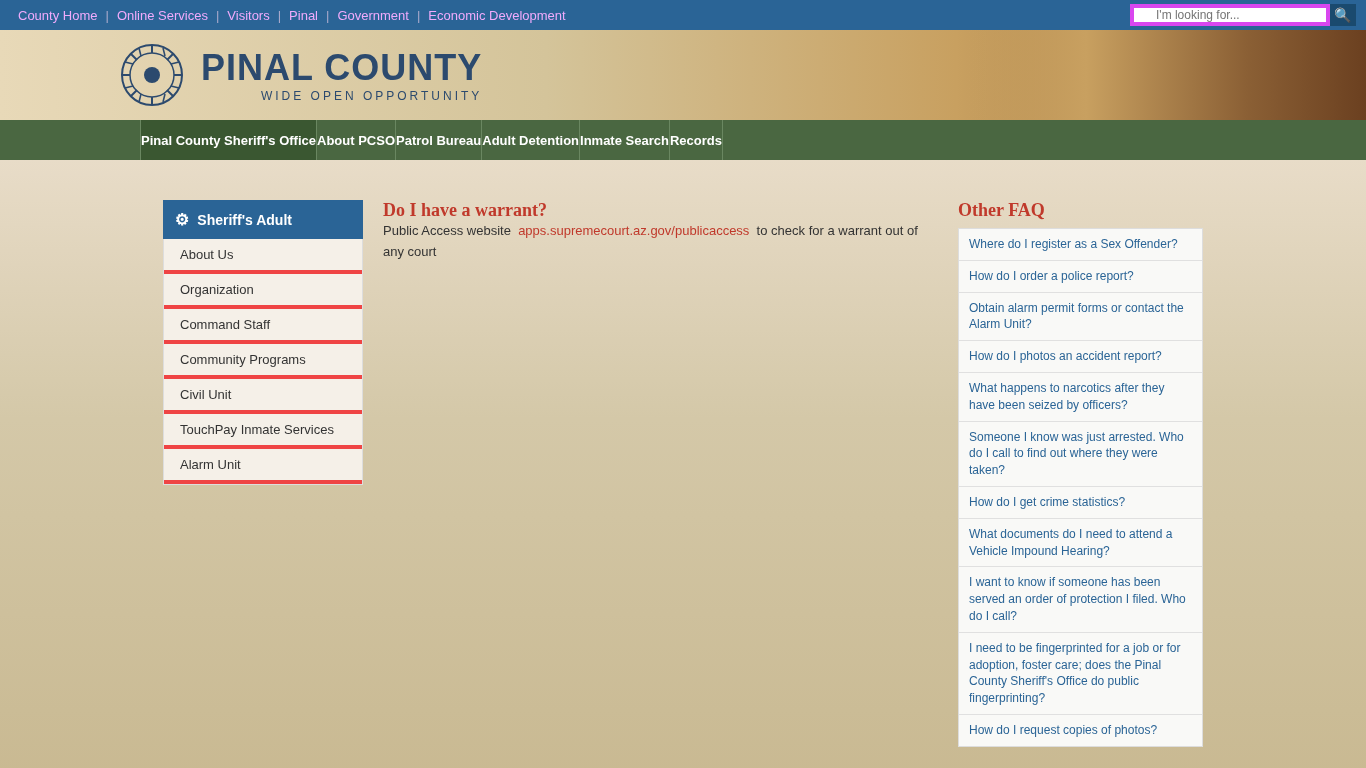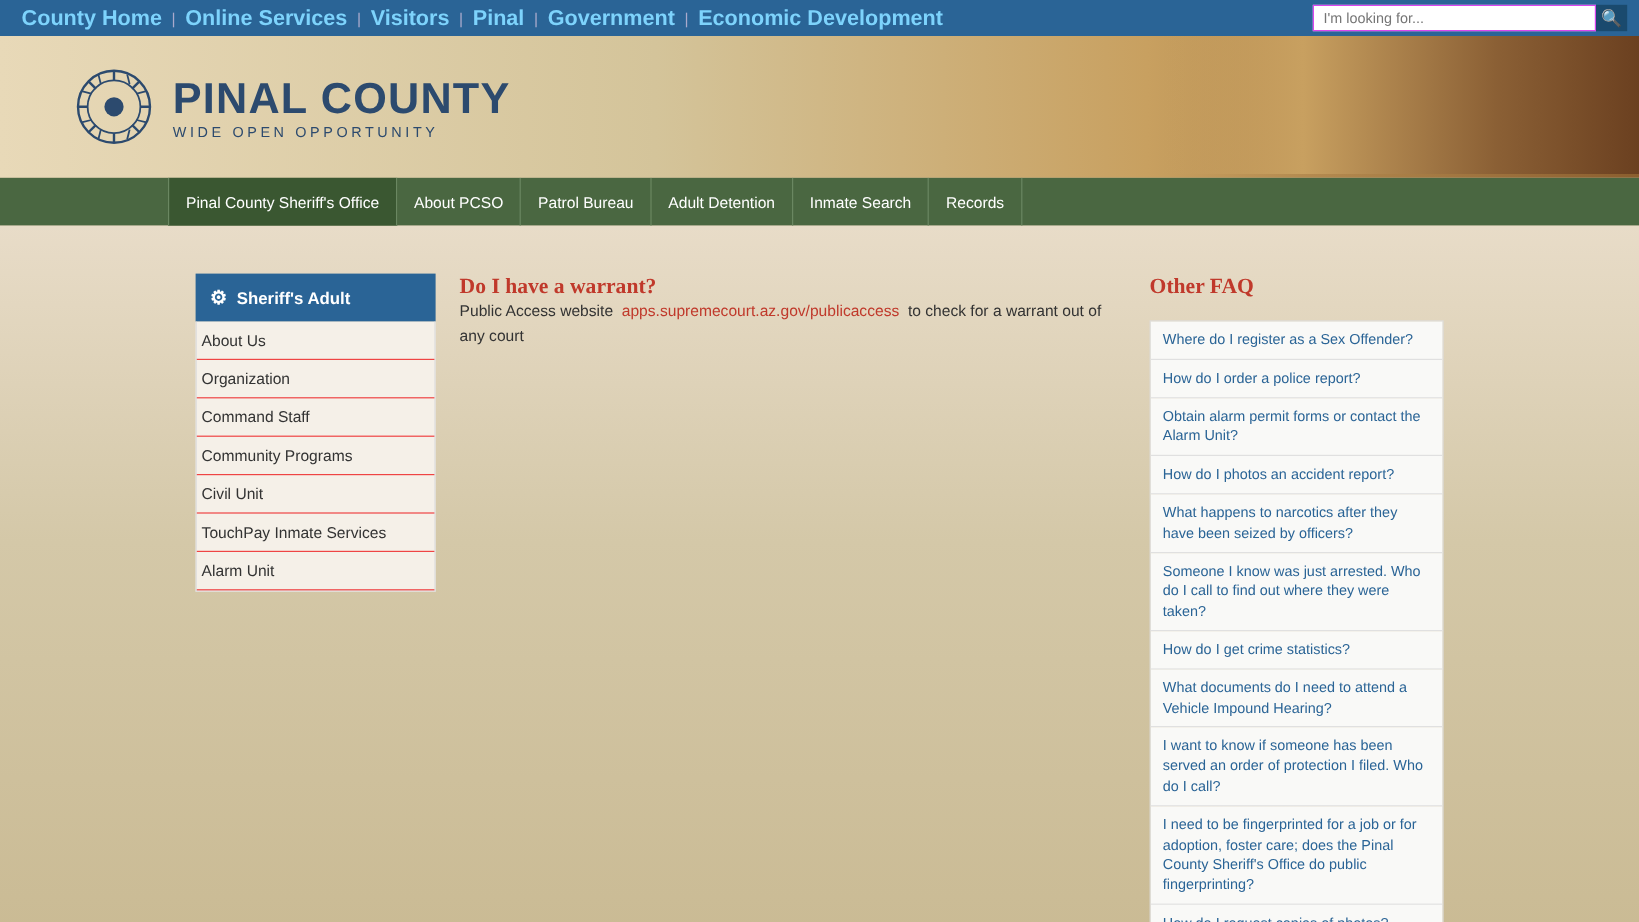--- a/index.html
+++ b/index.html
@@ -7,62 +7,62 @@
 
     
     #top-nav {
       background: #2a6496;
       padding: 0 10px;
       display: flex;
       align-items: center;
       height: 30px;
     }
     #top-nav a {
-      color: #7dd3fc;
-      text-decoration: none;
-      font-size: 18px;
+      color: #f0abfc;
+      text-decoration: none;
+      font-size: 13px;
       padding: 0 8px;
-      font-weight: bold;
     }
     #top-nav .separator { color: #aac; }
     #top-nav .search-area {
       margin-left: auto;
       display: flex;
       align-items: center;
     }
     #top-nav input {
-      width: 236px;
+      width: 200px;
       height: 22px;
-      padding: 2px 8px;
-      border: 1px solid #d946ef;
+      padding: 2px 22px;
+      border: 4px solid #d946ef;
       font-size: 12px;
       color: #999;
     }
     #top-nav .search-btn {
       background: #1a4a6e;
       border: none;
       width: 26px;
       height: 22px;
       cursor: pointer;
       color: white;
       font-size: 14px;
       display: flex;
       align-items: center;
       justify-content: center;
     }
 
     
     #header {
       background: linear-gradient(to right, #e8d9b8 0%, #d4c49a 40%, #c8a060 70%, #8b5e2e 100%);
-      height: 118px;
+      height: 90px;
       position: relative;
       overflow: hidden;
       display: flex;
       align-items: center;
-      padding-left: 60px;
+      padding-left: 117px;
+      text-align: right;
     }
     #header .logo-area {
       display: flex;
       align-items: center;
       gap: 14px;
     }
     #header .logo-icon {
       width: 70px;
       height: 70px;
     }
@@ -92,25 +92,26 @@
       background: #4a6741;
       height: 40px;
       display: flex;
       align-items: center;
       padding: 0 140px;
     }
     #main-nav a {
       color: #fff;
       text-decoration: none;
       font-size: 13px;
-      padding: 0 14px;
+      padding: 0 0;
       height: 40px;
       display: flex;
       align-items: center;
       border-right: 1px solid #6a8761;
+      font-weight: bold;
     }
     #main-nav a:first-child { border-left: 1px solid #6a8761; }
     #main-nav a.active { background: #3a5731; }
 
     
     #page-wrapper {
       max-width: 1040px;
       margin: 0 auto;
       padding: 20px 0 40px;
       display: flex;
@@ -136,25 +137,25 @@
       font-size: 16px;
     }
     #sidebar ul {
       list-style: none;
       background: #f5f0e8;
       border: 1px solid #ddd;
       border-top: none;
     }
     #sidebar ul li a {
       display: block;
-      padding: 8px 4px;
+      padding: 8px 16px;
       color: #333;
       text-decoration: none;
       font-size: 13px;
-      border-bottom: 1px solid #ef4444;
+      border-bottom: 4px solid #ef4444;
     }
 
     
     #main-content {
       flex: 1;
     }
     #main-content h2 {
       color: #c0392b;
       font-size: 18px;
       font-family: Georgia, serif;
@@ -172,21 +173,21 @@
 
     
     #faq-sidebar {
       width: 245px;
       flex-shrink: 0;
     }
     #faq-sidebar h3 {
       color: #c0392b;
       font-size: 18px;
       font-family: Georgia, serif;
-      margin-bottom: 18px;
+      margin-bottom: 7px;
     }
     #faq-sidebar ul {
       list-style: none;
       border: 1px solid #ddd;
     }
     #faq-sidebar ul li a {
       display: block;
       padding: 7px 10px;
       color: #2a6496;
       text-decoration: none;

